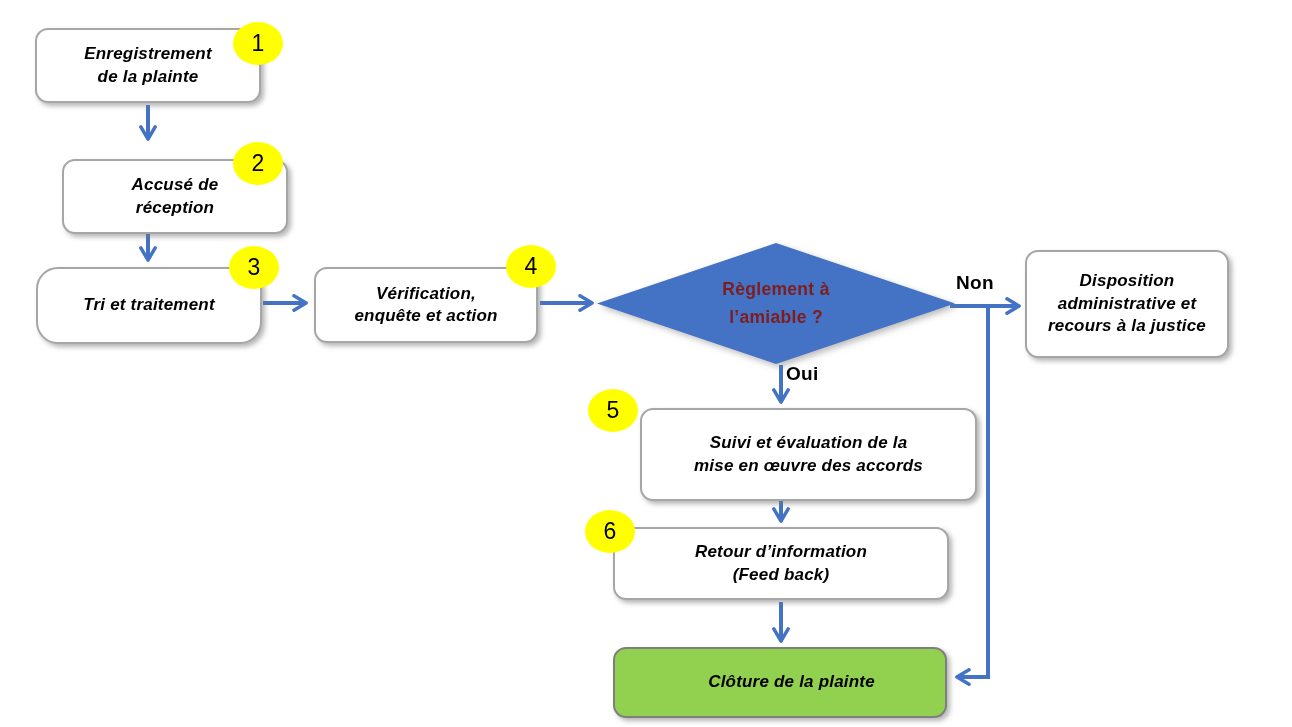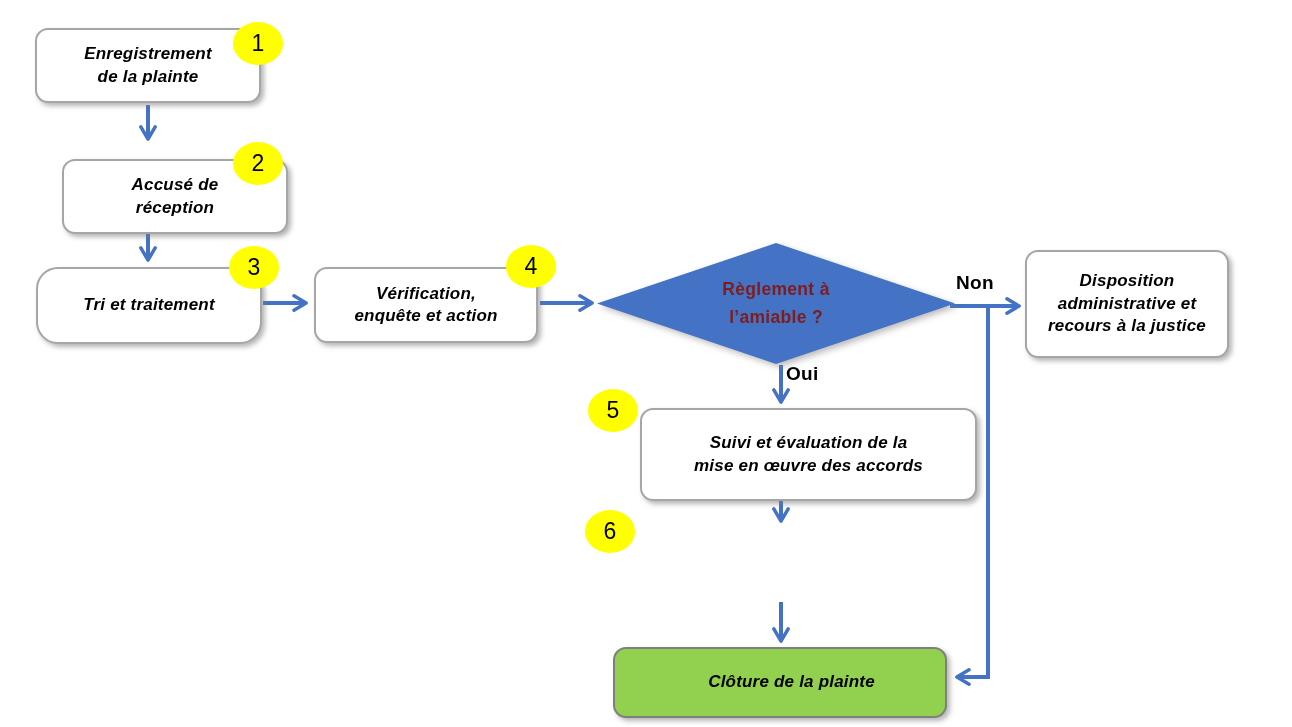--- a/index.html
+++ b/index.html
@@ -127,20 +127,24 @@
     <div class="label-text">Disposition
 administrative et
 recours à la justice</div>
   </div>
 
   <div class="node" style="left:640px; top:408px; width:337px; height:93px;">
     <div class="label-text">Suivi et évaluation de la
 mise en œuvre des accords</div>
   </div>
 
+  <div class="node" style="left:613px; top:527px; width:336px; height:73px;">
+    <div class="label-text">Retour d’information
+(Feed back)</div>
+  </div>
 
   <div class="node terminal" style="left:613px; top:647px; width:334px; height:71px;">
     <div class="label-text">Clôture de la plainte</div>
   </div>
 
   <div class="badge" style="left:233px; top:22px;">1</div>
   <div class="badge" style="left:233px; top:142px;">2</div>
   <div class="badge" style="left:229px; top:246px;">3</div>
   <div class="badge" style="left:506px; top:245px;">4</div>
   <div class="badge" style="left:588px; top:389px;">5</div>

